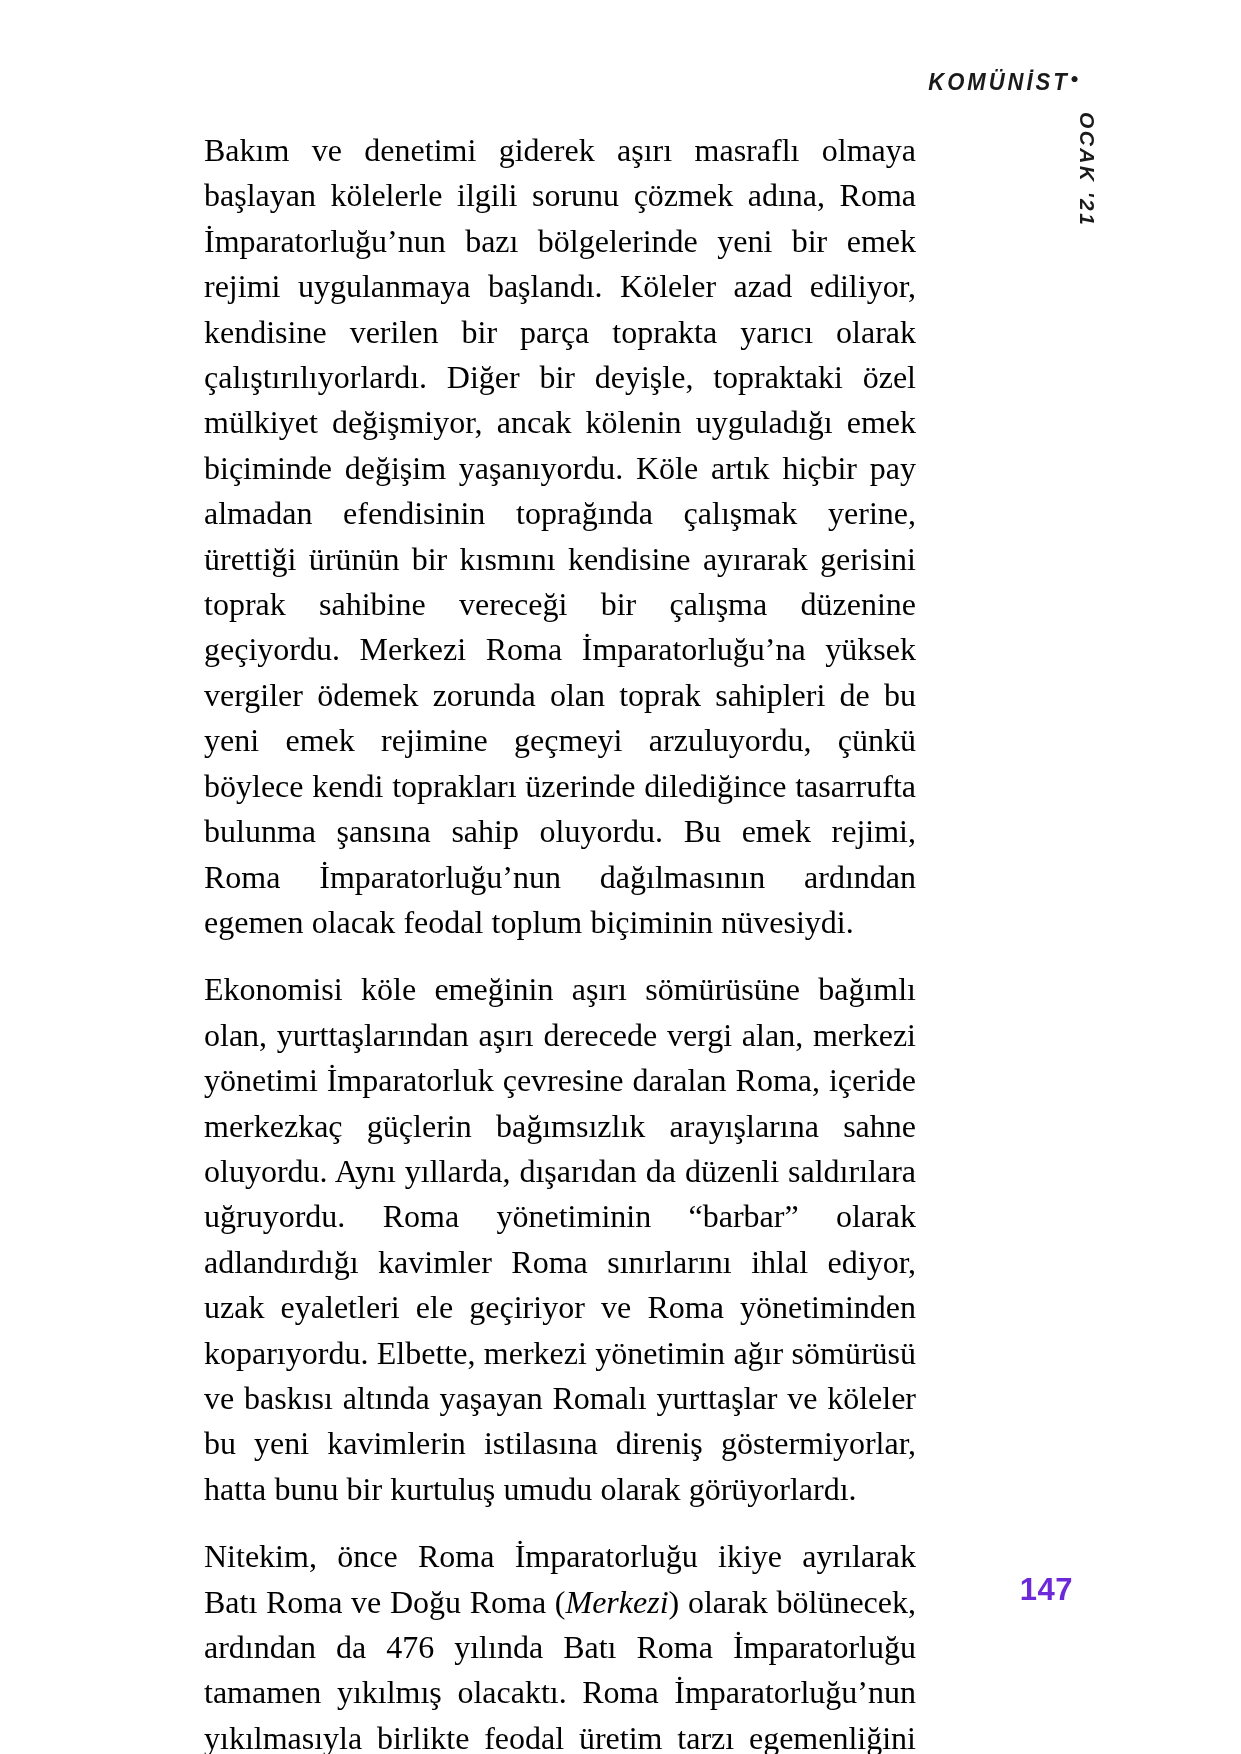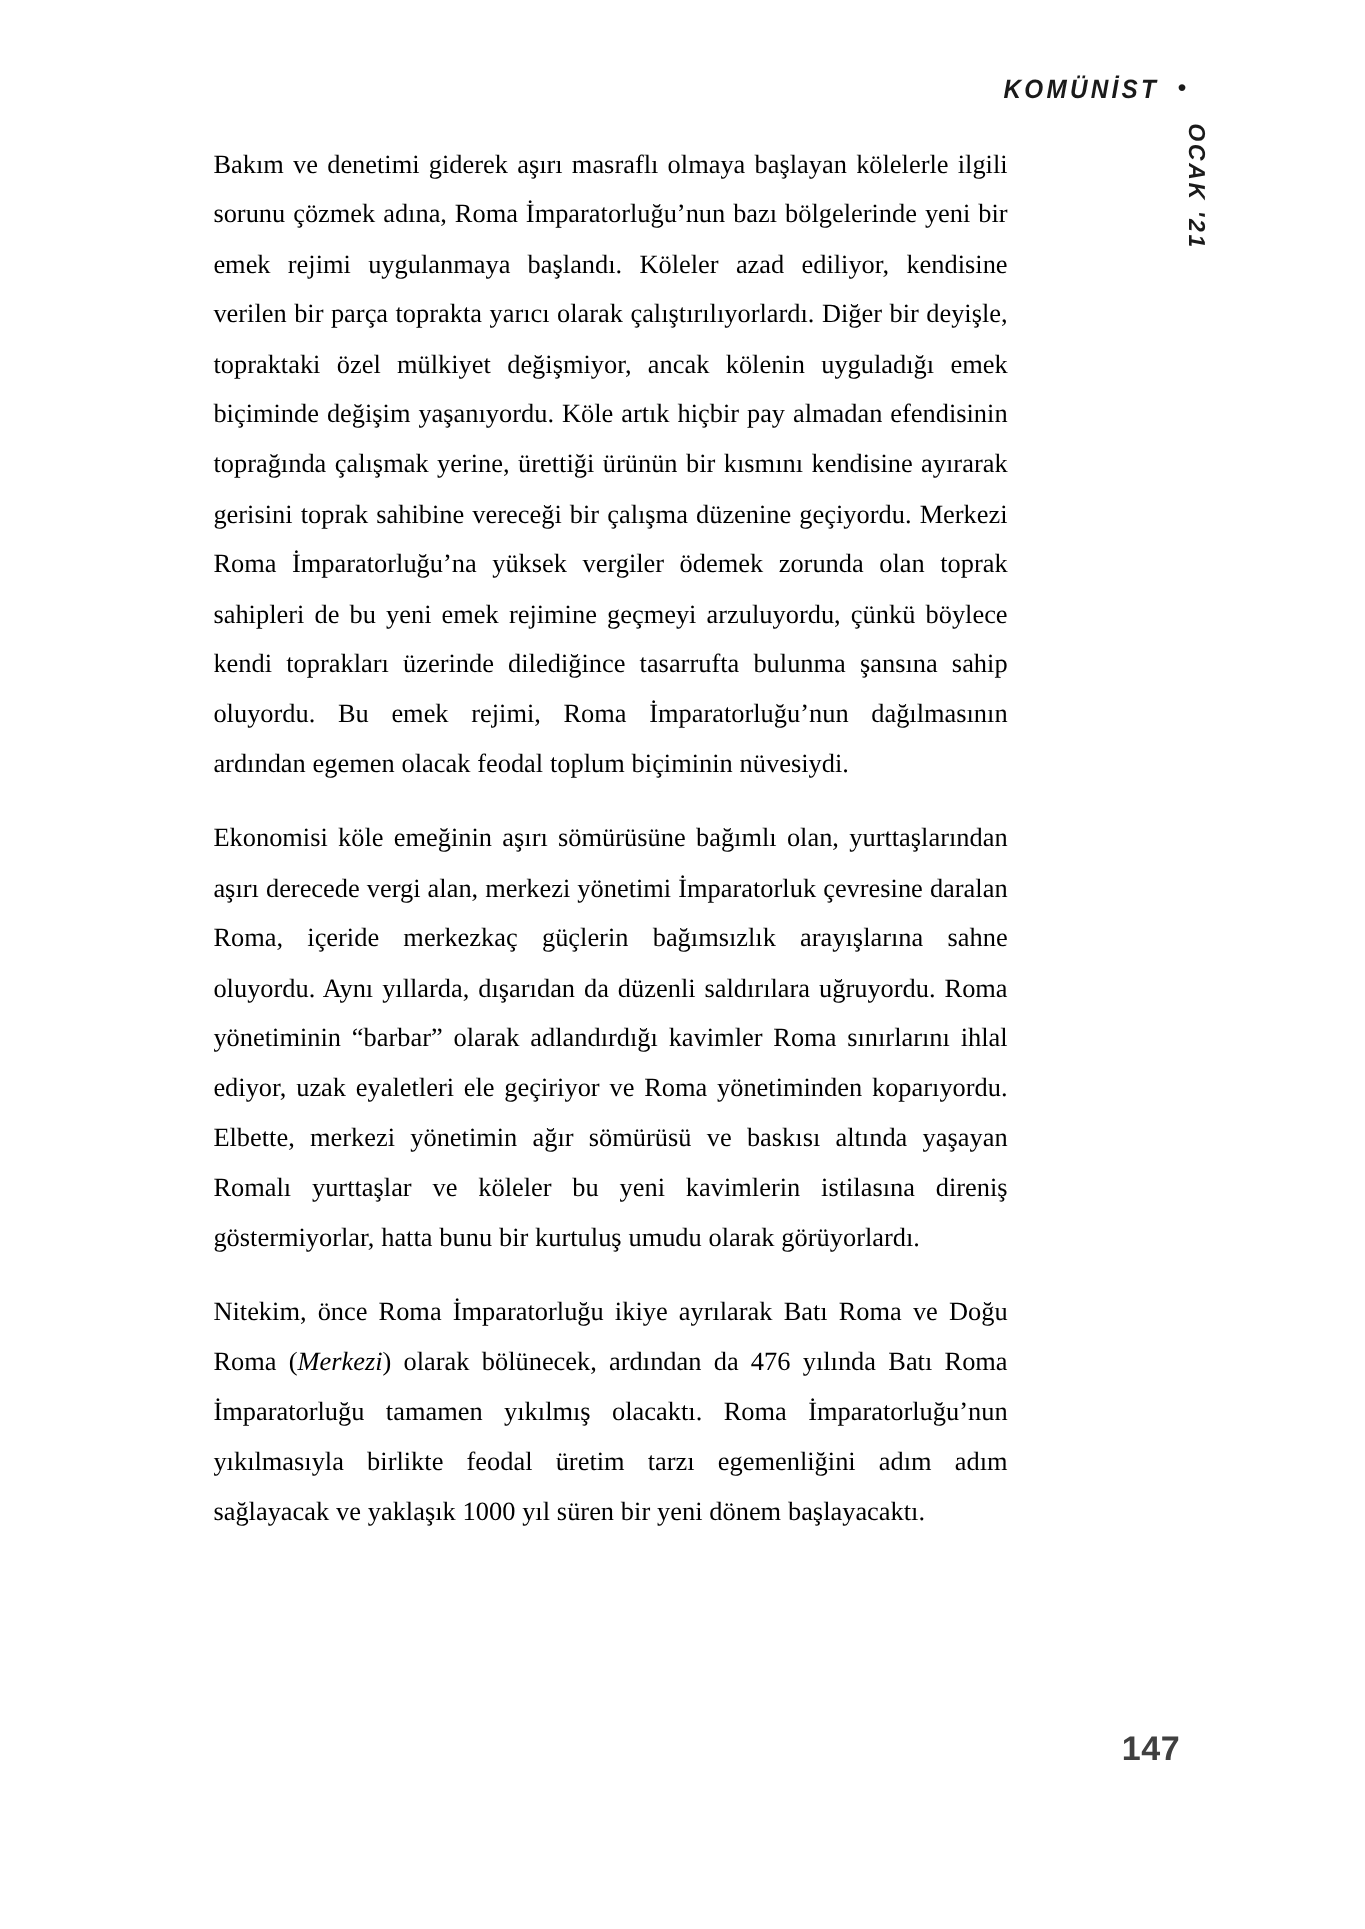--- a/index.html
+++ b/index.html
@@ -23,21 +23,21 @@
     background: #ffffff;
   }
 
   
   .running-head {
     position: absolute;
     top: 68px;
     right: 162px;
     display: flex;
     align-items: flex-end;
-    gap: 16px;
+    gap: 0;
     white-space: nowrap;
   }
   .running-head .journal-name {
     font-family: "Liberation Sans", "DejaVu Sans", sans-serif;
     font-weight: 700;
     font-style: italic;
     font-size: 24px;
     letter-spacing: 3.2px;
     color: #1a1a1a;
     transform: scaleX(0.92);
@@ -68,22 +68,22 @@
   }
 
   
   .text-column {
     position: absolute;
     left: 186px;
     top: 128px;
     width: 730px;
   }
   .body-paragraph {
-    margin: 0 0 22px 8px;
-    font-size: 24px;
+    margin: 0 0 22px 18px;
+    font-size: 32px;
     line-height: 45.4px;
     text-align: justify;
     text-justify: inter-word;
     hyphens: manual;
     word-spacing: 0.2px;
     font-family: Liberation Serif, serif;
   }
   .body-paragraph:last-of-type {
     margin-bottom: 0;
   }
@@ -93,21 +93,21 @@
 
   
   .folio {
     position: absolute;
     right: 168px;
     bottom: 146px;
     font-family: "Liberation Sans", "DejaVu Sans", sans-serif;
     font-weight: 700;
     font-size: 31px;
     letter-spacing: 0.5px;
-    color: #404040;
+    color: #6d28d9;
   }
 </style>
 </head>
 <body>
 
 <div class="page">
 
   <div class="running-head">
     <span class="journal-name">KOMÜNİST</span>
     <span class="head-bullet">•</span>

